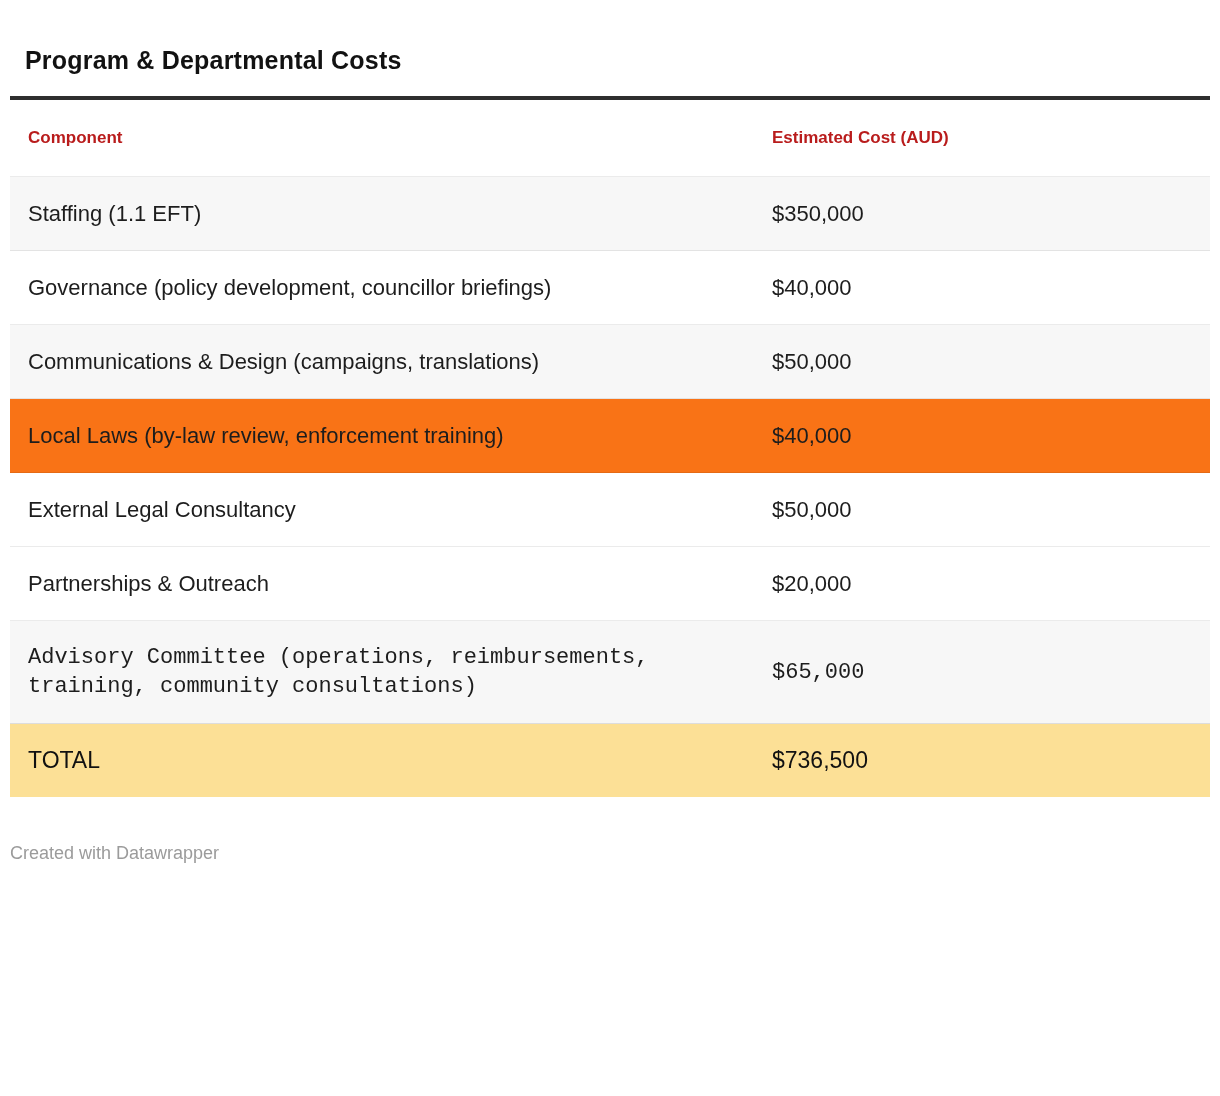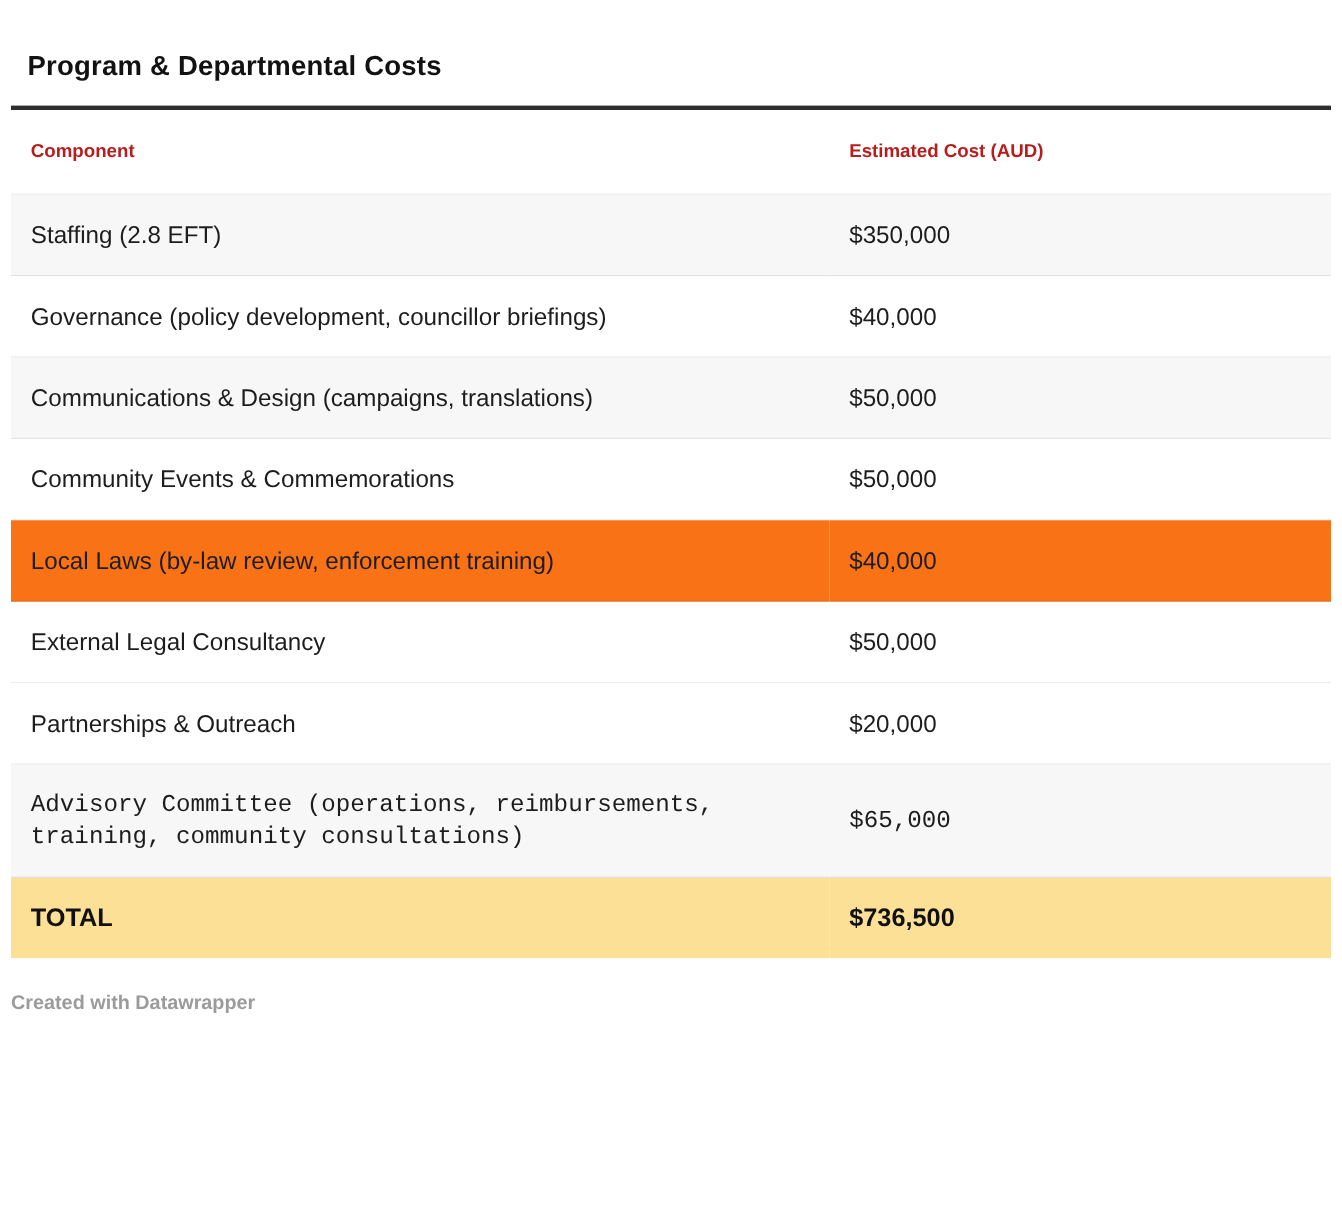--- a/index.html
+++ b/index.html
@@ -55,31 +55,30 @@
   tbody tr {
     border-top: 1px solid rgba(0, 0, 0, 0.08);
   }
   tbody tr.stripe {
     background: #f7f7f7;
   }
   tfoot tr.total-row {
     border-top: 1px solid rgba(0, 0, 0, 0.10);
   }
   tfoot tr.total-row td {
-    font-weight: bold;
+    font-weight: normal;
     font-size: 23px;
     color: #111111;
   }
   .footer {
-    margin-top: 28px;
+    margin-top: 44px;
     margin-left: 0;
     font-size: 18px;
     line-height: 24px;
     color: #9b9b9b;
-    font-weight: bold;
   }
 </style>
 </head>
 <body>
 
 <div class="page">
   <h1 class="title">Program &amp; Departmental Costs</h1>
   <div class="rule" style="background: rgb(46, 46, 46);"></div>
 
   <table class="costs">
@@ -88,33 +87,29 @@
         <col class="c2">
       </colgroup>
     <thead>
       <tr>
         <th>Component</th>
         <th>Estimated Cost (AUD)</th>
       </tr>
     </thead>
     <tbody id="rows-body">
         <tr class="stripe" style="background: rgb(247, 247, 247);">
-          <td>Staffing (2.8 EFT)</td>
+          <td>Staffing (1.1 EFT)</td>
           <td>$350,000</td>
         </tr>
         <tr>
           <td>Governance (policy development, councillor briefings)</td>
           <td>$40,000</td>
         </tr>
         <tr class="stripe" style="background: rgb(247, 247, 247);">
           <td>Communications &amp; Design (campaigns, translations)</td>
-          <td>$50,000</td>
-        </tr>
-        <tr>
-          <td>Community Events &amp; Commemorations</td>
           <td>$50,000</td>
         </tr>
         <tr class="stripe" style="background: #f97316;">
           <td>Local Laws (by-law review, enforcement training)</td>
           <td>$40,000</td>
         </tr>
         <tr>
           <td>External Legal Consultancy</td>
           <td>$50,000</td>
         </tr>

